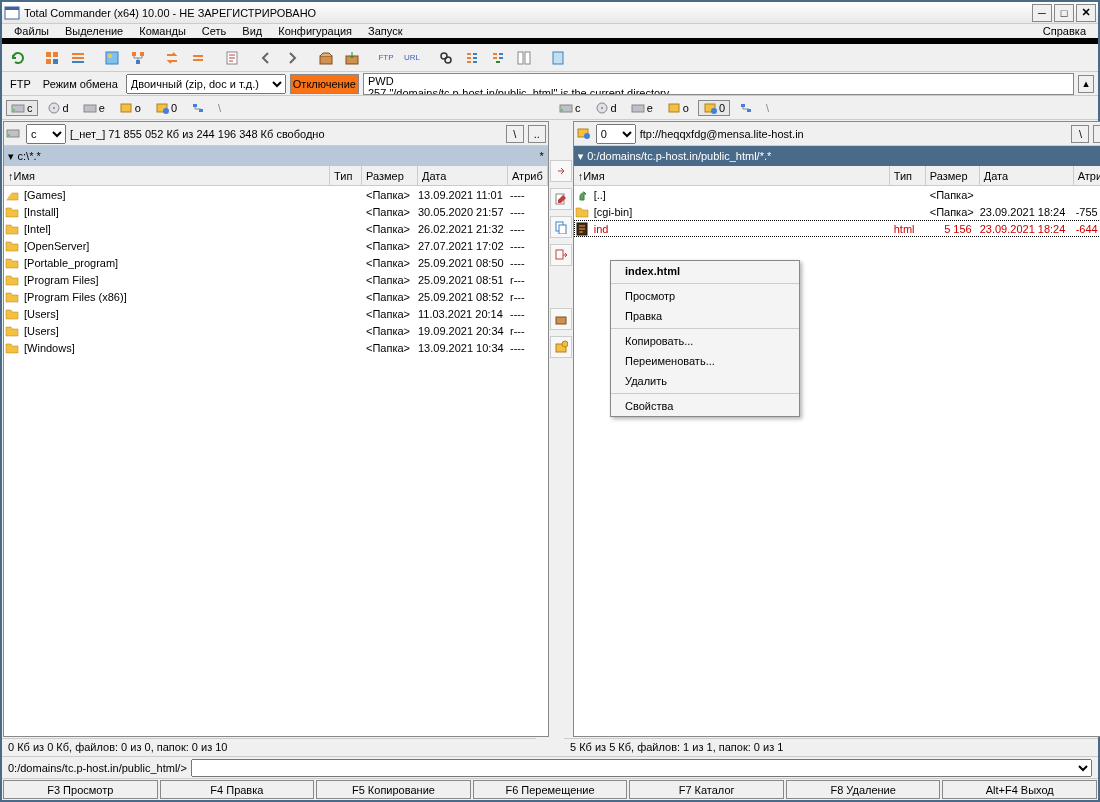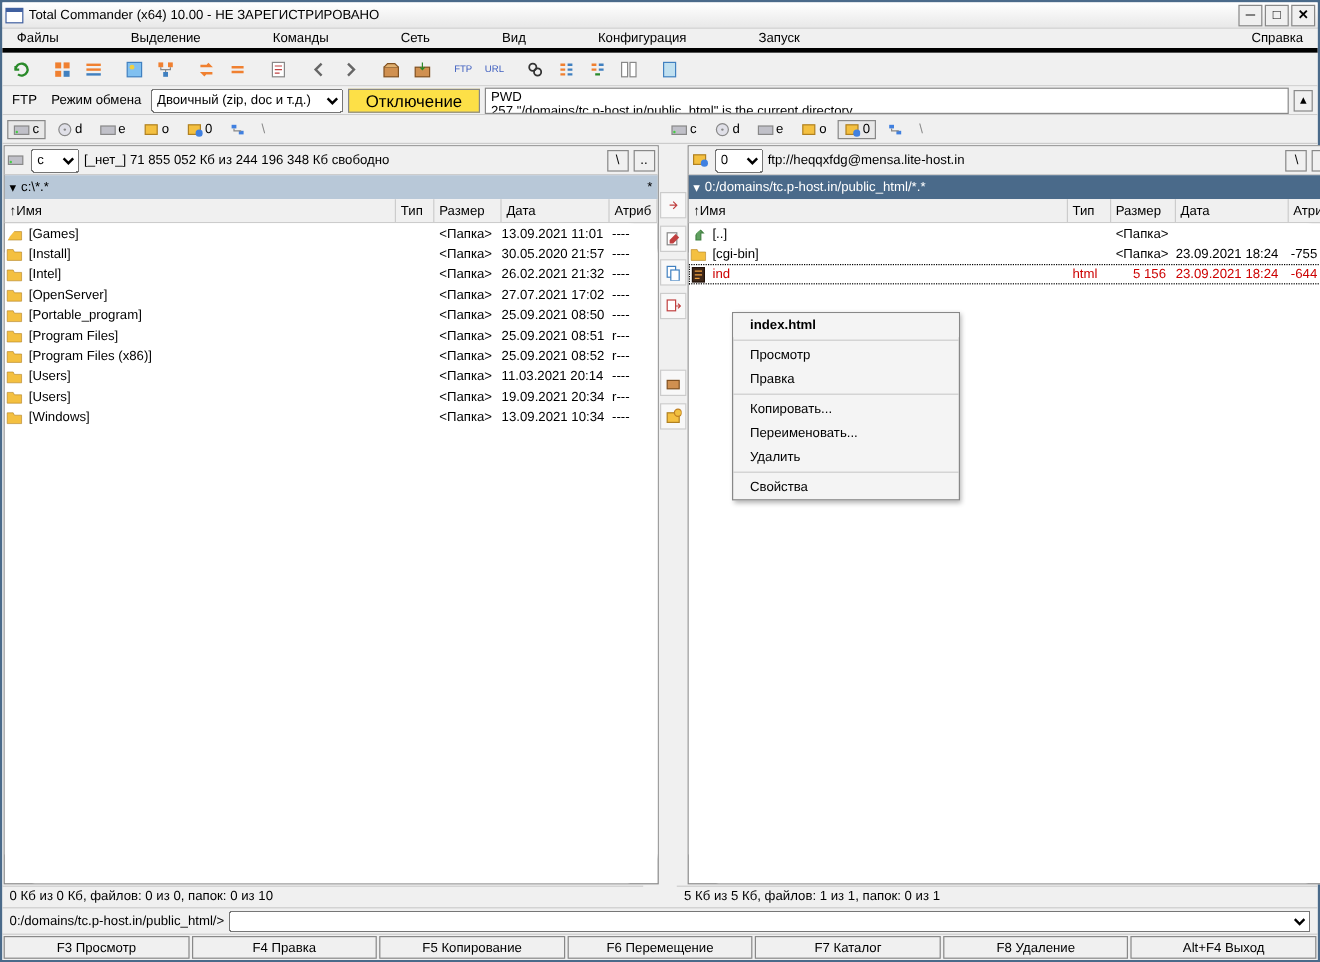--- a/index.html
+++ b/index.html
@@ -6,32 +6,32 @@
 body { background: #fff; width: 1100px; height: 802px; overflow: hidden; position: relative; }
 
 .window { border: 2px solid #4a6a8a; width: 1100px; height: 802px; display: flex; flex-direction: column; background: #f0f0f0; justify-content: center; }
 
 .titlebar { background: linear-gradient(#fff, #e8e8e8); height: 22px; display: flex; align-items: center; padding: 0 2px; border-bottom: 1px solid #ccc; }
 .titlebar .icon { width: 16px; height: 16px; margin-right: 4px; }
 .titlebar .title { flex: 1; font-size: 11px; }
 .titlebar .btns { display: flex; gap: 2px; }
 .titlebar .btn { width: 20px; height: 18px; border: 1px solid #888; background: #f0f0f0; display: flex; align-items: center; justify-content: center; font-size: 11px; font-weight: bold; cursor: pointer; }
 
-.menubar { background: #f0f0f0; height: 20px; display: flex; align-items: center; padding: 0 4px; border-bottom: 4px solid #000000; gap: 44px; }
+.menubar { background: #f0f0f0; height: 20px; display: flex; align-items: center; padding: 0 4px; border-bottom: 6px solid #000000; }
 .menubar .item { padding: 2px 8px; cursor: pointer; }
 .menubar .spacer { flex: 1; }
 
 .toolbar { background: #f0f0f0; height: 28px; display: flex; align-items: center; padding: 2px 4px; border-bottom: 1px solid #ccc; gap: 2px; }
 .toolbar .tbtn { width: 24px; height: 24px; border: 1px solid transparent; display: flex; align-items: center; justify-content: center; cursor: pointer; }
 .toolbar .sep { width: 6px; }
 
 .ftpbar { background: #f0f0f0; height: 24px; display: flex; align-items: center; padding: 2px 4px; border-bottom: 1px solid #ccc; gap: 4px; }
 .ftpbar .lbl { padding: 0 4px; }
 .ftpbar select { height: 20px; font-size: 11px; }
-.ftpbar button { height: 20px; padding: 0 14px; font-size: 14px; border: 1px solid #888; background: #fde047; cursor: pointer; }
+.ftpbar button { height: 20px; padding: 0 2px; font-size: 11px; border: 1px solid #888; background: #f97316; cursor: pointer; }
 .ftpbar .status { flex: 1; border: 1px solid #888; background: #fff; padding: 1px 4px; font-size: 10px; line-height: 1.1; height: 22px; overflow: hidden; }
 
 .drivebar { height: 24px; display: flex; align-items: center; padding: 2px 4px; background: #f0f0f0; border-bottom: 1px solid #ccc; gap: 4px; }
 .drivebar .drv { display: flex; align-items: center; gap: 2px; padding: 0 4px; cursor: pointer; border: 1px solid transparent; }
 .drivebar .drv.sel { border: 1px solid #888; background: #e8e8e8; }
 .drivebar .pipe { color: #888; margin: 0 4px; }
 
 .panels { flex: 1; display: flex; background: #f0f0f0; }
 .panel { flex: 1; display: flex; flex-direction: column; border: 1px solid #888; margin: 1px; background: #fff; }
 .midcol { width: 28px; display: flex; flex-direction: column; align-items: center; padding-top: 40px; gap: 6px; }

